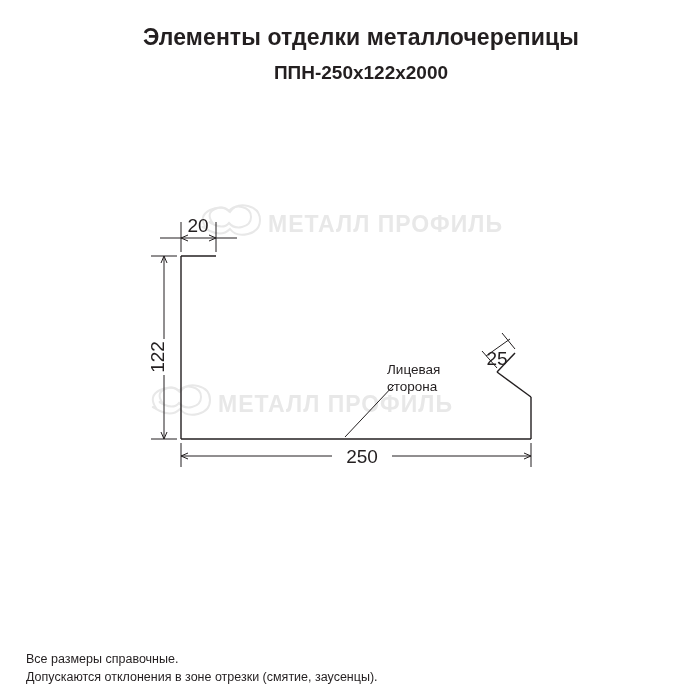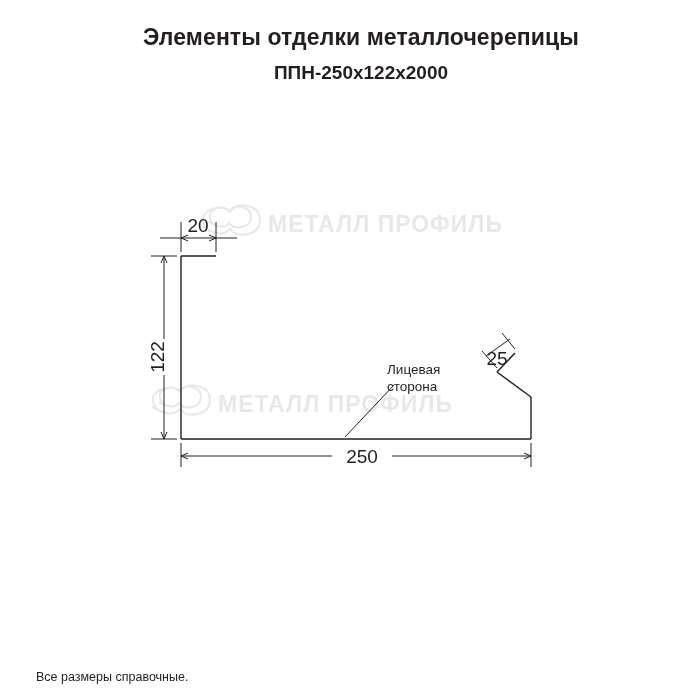--- a/index.html
+++ b/index.html
@@ -53,21 +53,21 @@
   }
   .drawing {
     position: absolute;
     top: 160px;
     left: 0;
     width: 700px;
     height: 400px;
   }
   .footer {
     position: absolute;
-    left: 36px;
+    left: 26px;
     bottom: 14px;
     font-size: 12.5px;
     line-height: 18px;
     color: #231f20;
   }
   .footer div {
     white-space: nowrap;
   }
   svg {
     display: block;
@@ -191,15 +191,16 @@
         <path class="leader" d="M345 277 L394 225"></path>
         <text class="label-text" x="387" y="214">Лицевая</text>
         <text class="label-text" x="387" y="231">сторона</text>
       </g>
 
     </svg>
   </div>
 
   <div class="footer">
     <div>Все размеры справочные.</div>
+    <div>Допускаются отклонения в зоне отрезки (смятие, заусенцы).</div>
   </div>
 
 </div>
 
 </body></html>

